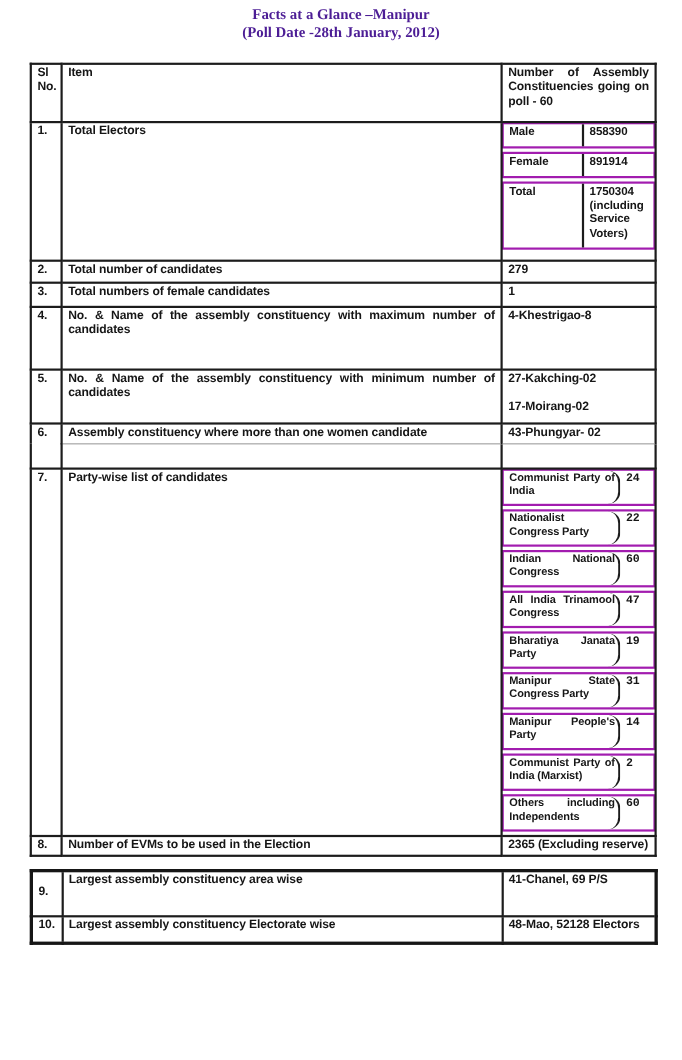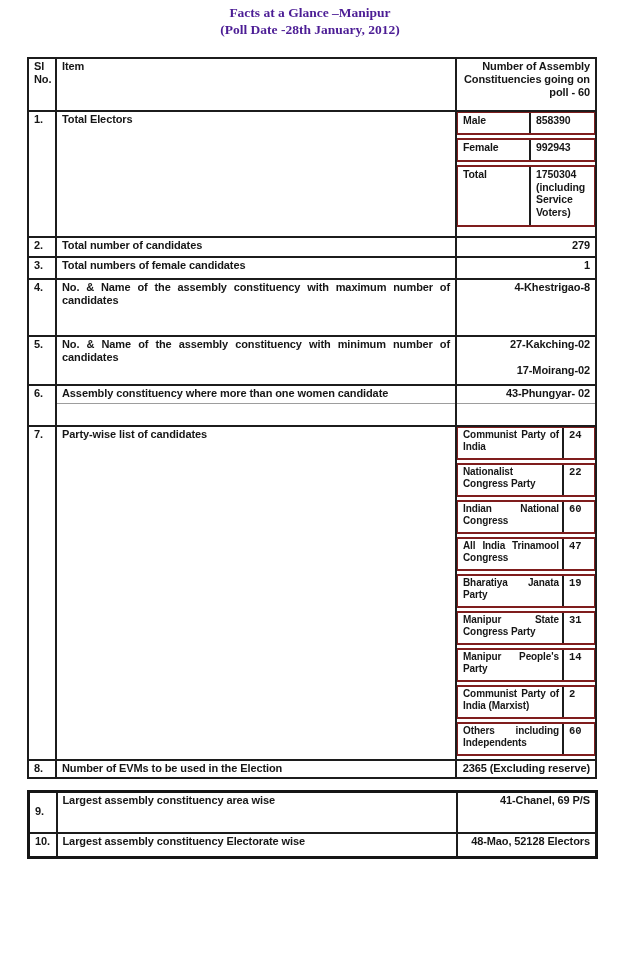--- a/index.html
+++ b/index.html
@@ -35,46 +35,47 @@
     font-size: 11px;
     font-weight: 700;
     line-height: 1.2;
     letter-spacing: -0.1px;
     color: #161616;
   }
   .main { top: 57px; }
   .b2 { top: 790px; border: 3px solid #161616; }
   .b2 td { border-width: 2px; }
   .just { text-align: justify; }
-  .valcell { padding: 1px 4px 2px 5px; text-align: right; }
+  .valcell { padding: 1px 4px 2px 5px; }
   
   .subcell { padding: 0 !important; }
   .subwrap { margin-top: -1px; }
   .box {
     display: flex;
-    border: 2px solid #7f1d1d;
+    border: 2px solid #a21caf;
     margin: 0 -1px 3px -1px;
     align-items: stretch;
   }
   .box .bl {
     width: 73px;
     border-right: 2px solid #1c1c1c;
     padding: 1px 4px 2px 5px;
     font-size: 10.5px;
   }
   .box .br { flex: 1; padding: 1px 3px 2px 5px; font-size: 10.5px; }
   .elec .box { min-height: 24px; }
   .elec .box.tall { min-height: 62px; }
   .party .box { min-height: 34px; }
   .party .bl {
     width: 106px;
     font-size: 10px;
     letter-spacing: -0.1px;
     text-align: justify;
     padding: 1px 3px 2px 5px;
+    border-radius: 11px;
   }
   .party .br { font-size: 10.5px; padding: 1px 2px 2px 5px; font-family: Liberation Mono, monospace; }
   
   .faint-b { border-bottom: 1px solid #9d9d9d !important; }
   .faint-t { border-top: 1px solid #9d9d9d !important; }
   .vmid { vertical-align: middle !important; }
   .gap-2lines { margin-top: 13px; }
 </style>
 </head>
 <body>
@@ -102,21 +103,21 @@
     <td>1.</td>
     <td>Total Electors</td>
     <td class="subcell">
       <div class="subwrap elec">
         <div class="box">
           <div class="bl">Male</div>
           <div class="br">858390</div>
         </div>
         <div class="box">
           <div class="bl">Female</div>
-          <div class="br">992943</div>
+          <div class="br">891914</div>
         </div>
         <div class="box tall">
           <div class="bl">Total</div>
           <div class="br">1750304 (including Service Voters)</div>
         </div>
       </div>
     </td>
   </tr>
 
   <tr style="height:20px">

